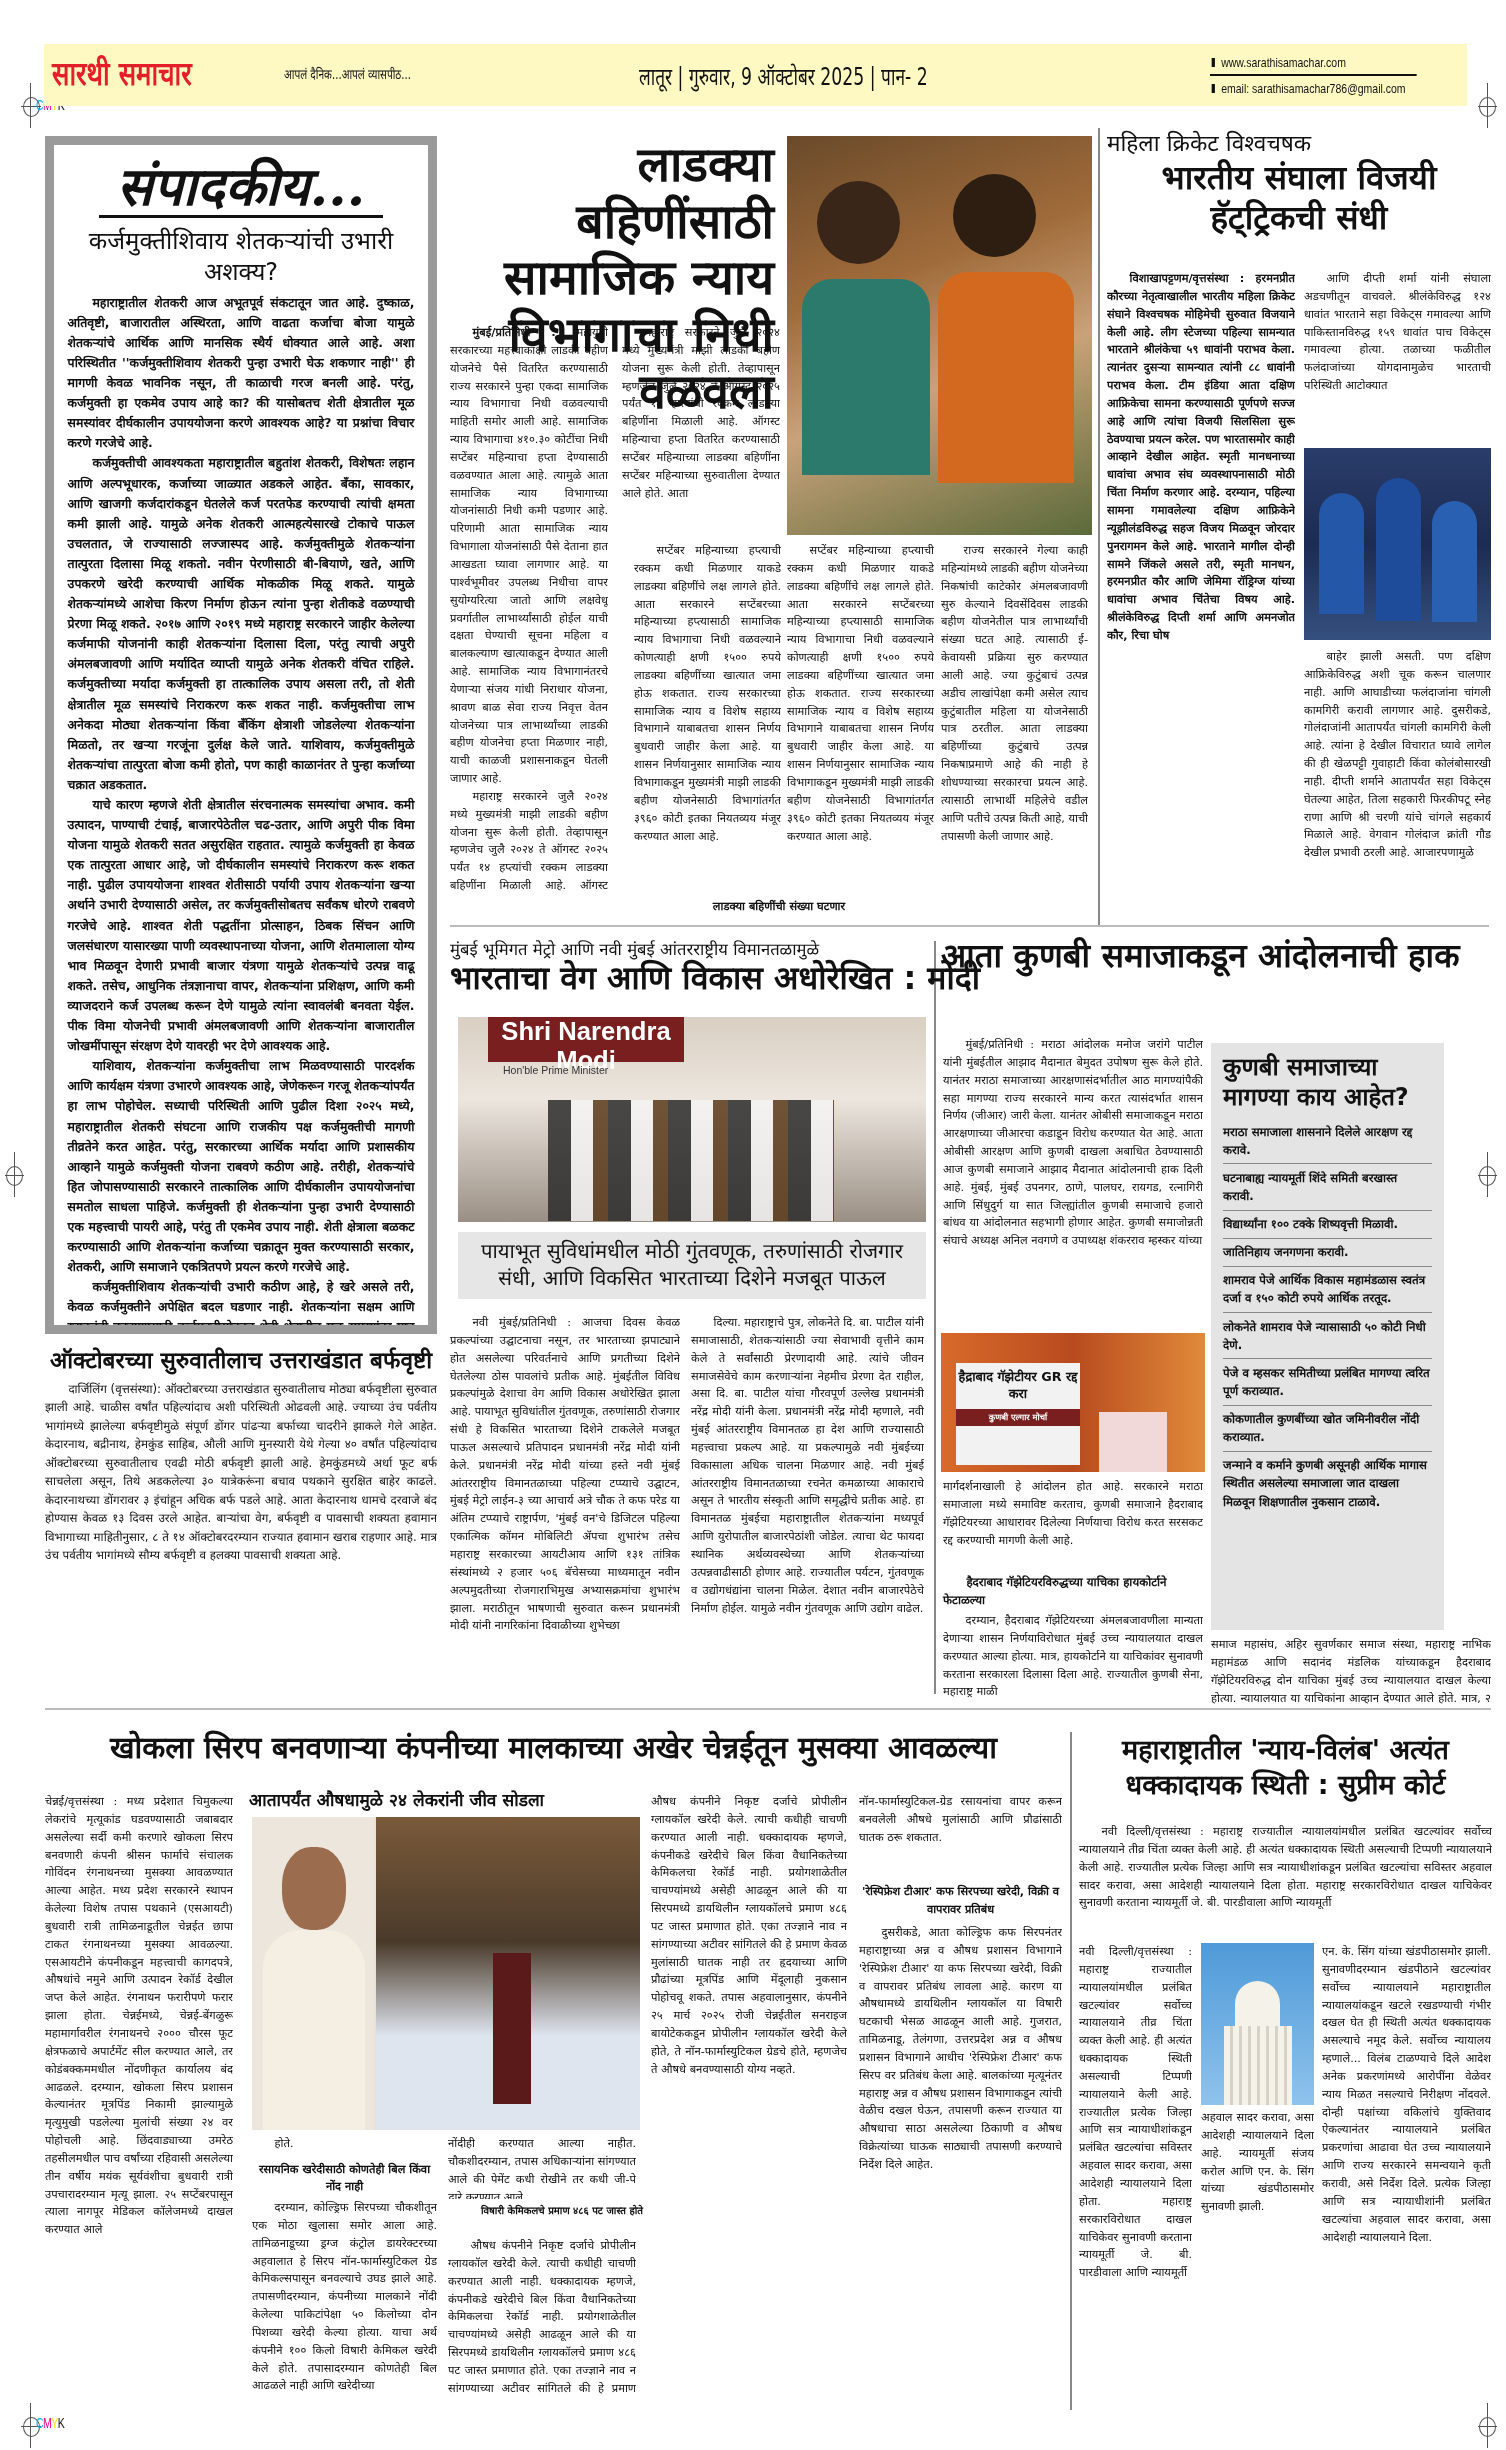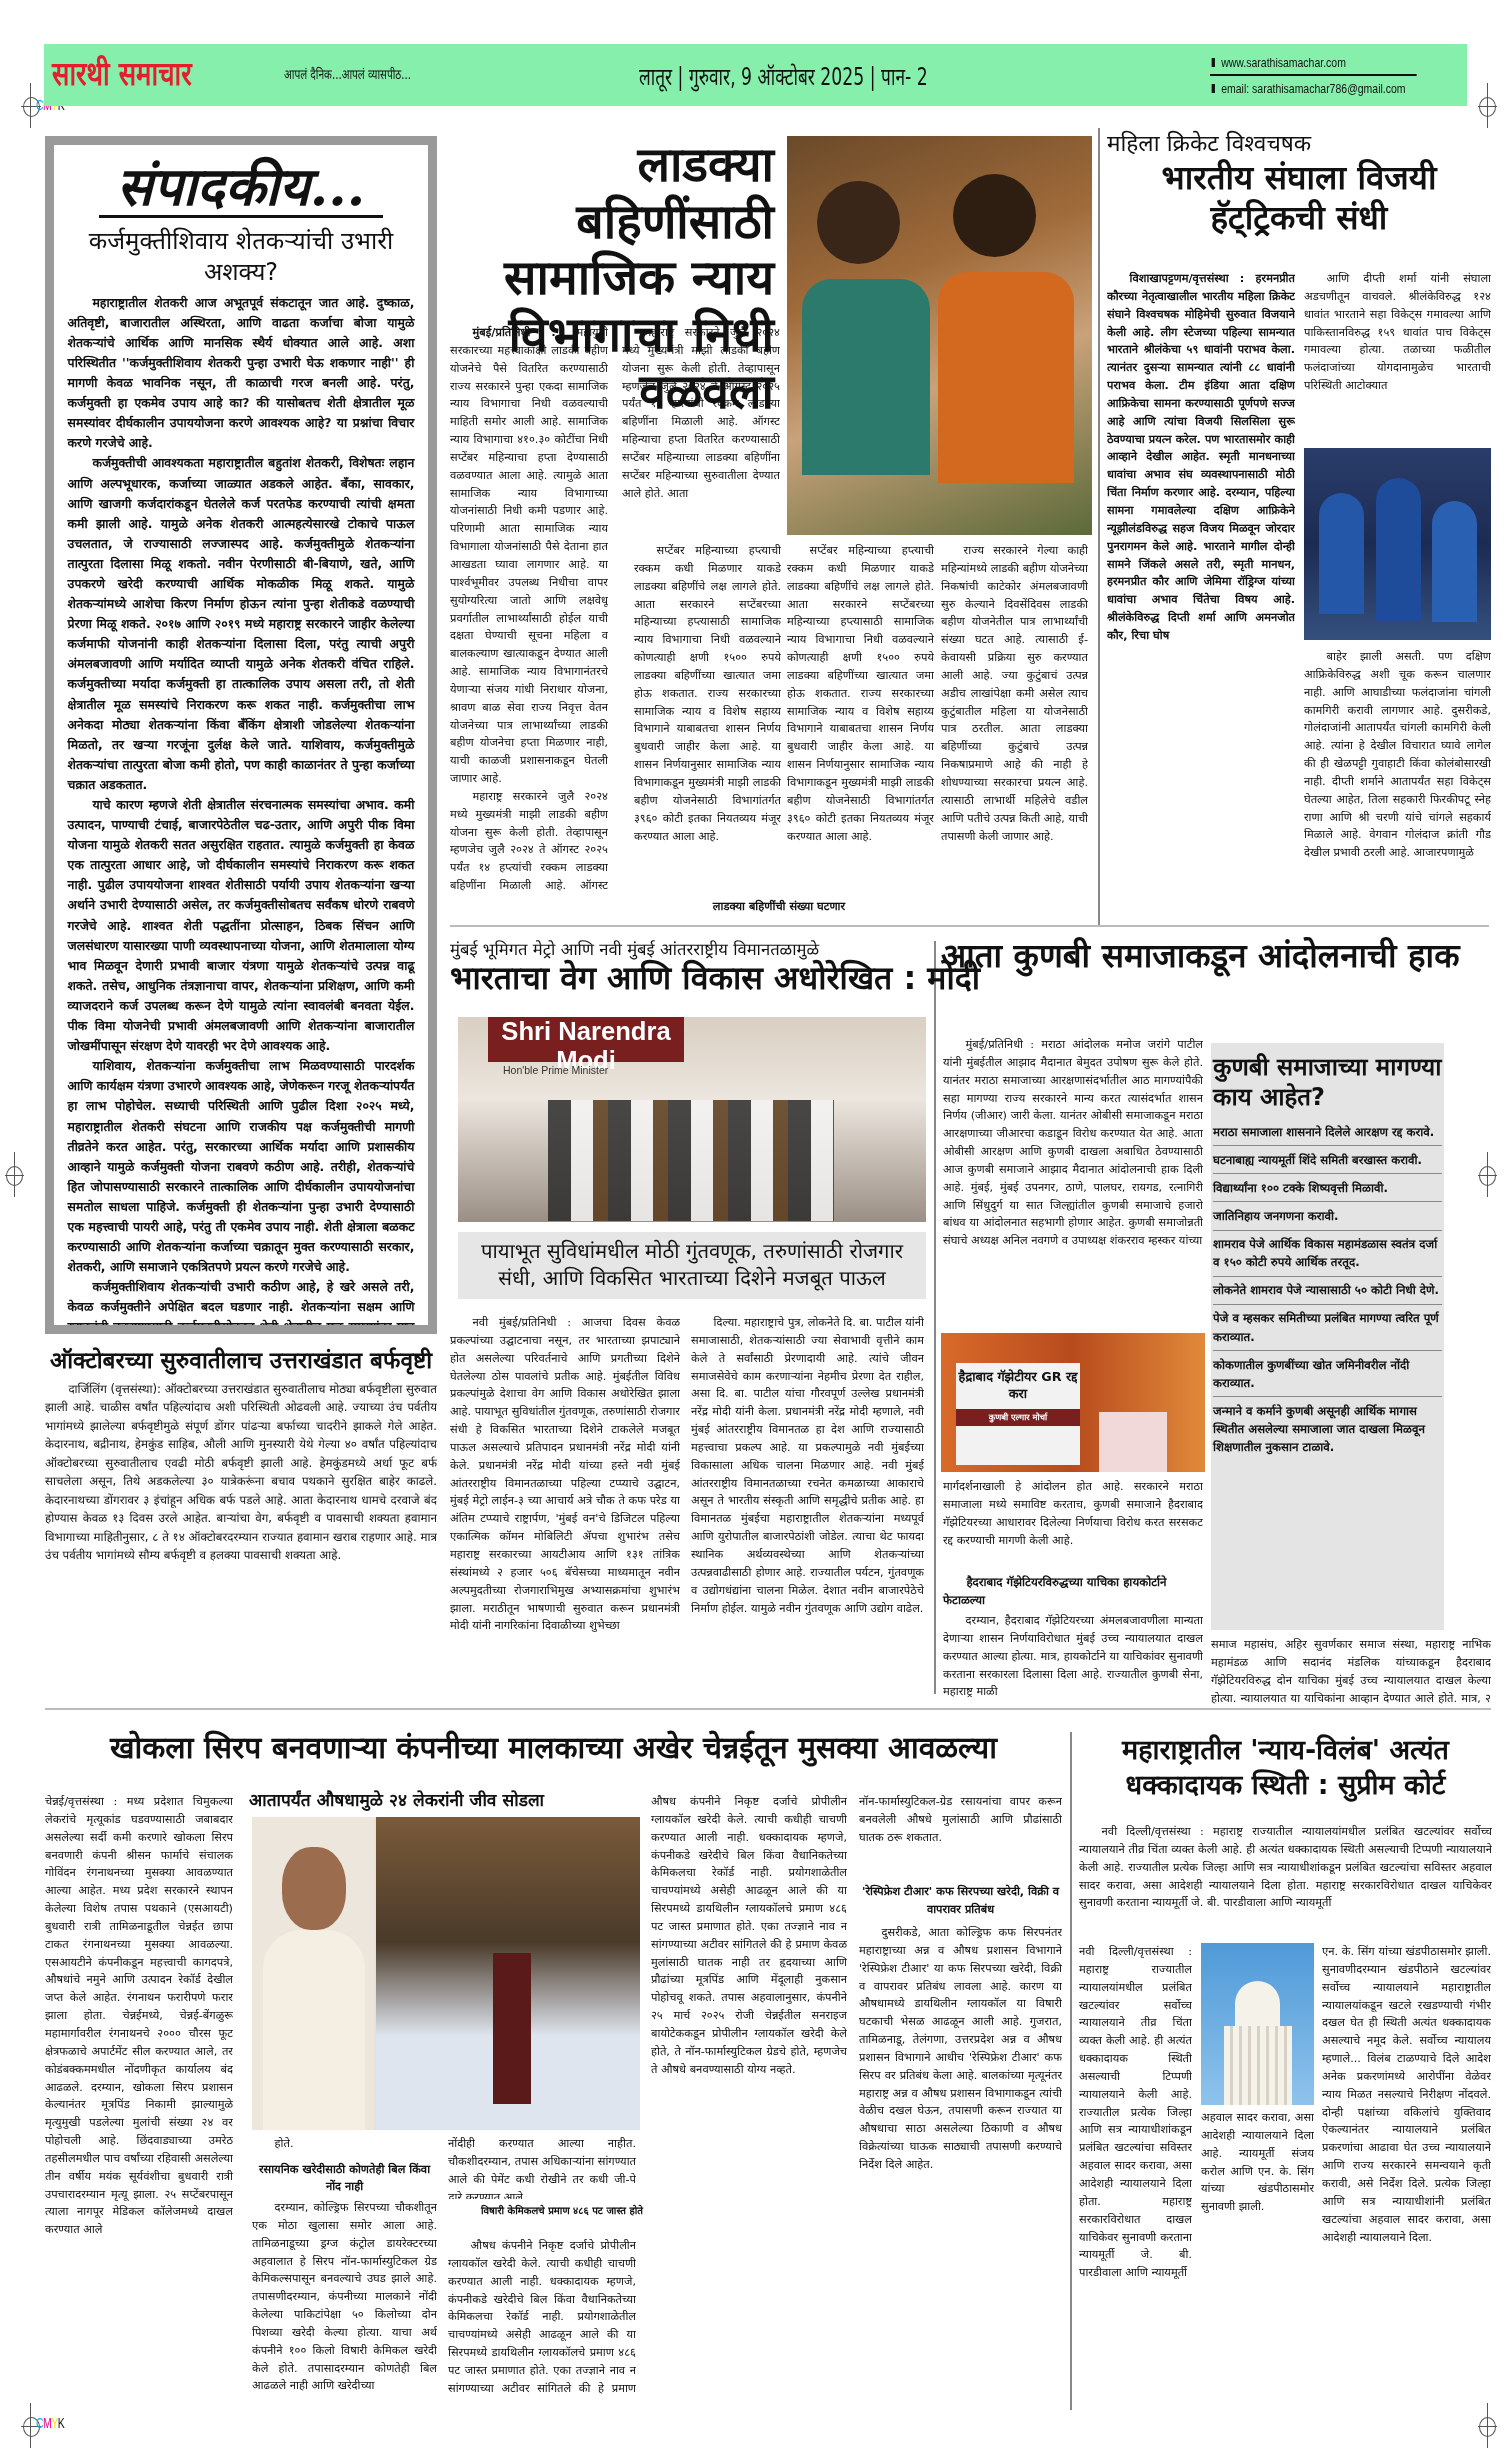--- a/index.html
+++ b/index.html
@@ -4,21 +4,21 @@
 <style>
   html, body { margin:0; padding:0; background:#fff; }
   body { width:1506px; height:2450px; position:relative; overflow:hidden; font-family:"DejaVu Sans", sans-serif; color:#111; }
   .abs { position:absolute; }
   .reg { position:absolute; width:22.6px; height:45px; }
   .reg:before { content:""; position:absolute; left:10.5px; top:0; width:0.8px; height:45px; background:#555; }
   .reg:after { content:""; position:absolute; left:3px; top:13.6px; width:15px; height:18px; border:0.8px solid #555; border-radius:50%; }
   .reg i { position:absolute; left:1.5px; top:22.6px; width:19.6px; height:0.8px; background:#555; }
   .cmyk { position:absolute; font-family:"Liberation Sans", sans-serif; font-size:15px; transform:scaleX(0.7); transform-origin:left; letter-spacing:-0.8px; }
   .c{color:#00aeef}.m{color:#ec008c}.y{color:#f2e500}.k{color:#111}
-  .masthead { position:absolute; left:44px; top:179px; width:1423px; height:62px; background:#86efac; }
+  .masthead { position:absolute; left:44px; top:179px; width:1423px; height:62px; background:#fef9c3; }
   .brand { position:absolute; left:7.5px; top:6px; font-family:"DejaVu Sans", sans-serif; font-weight:bold; font-size:33px; color:#e41e2a; transform:scaleX(0.78); transform-origin:left; white-space:nowrap; }
   .tagline { position:absolute; left:240px; top:19.6px; font-size:13.6px; transform:scaleX(0.75); transform-origin:left; white-space:nowrap; }
   .dateline { position:absolute; left:595px; top:15px; font-size:24px; transform:scaleX(0.72); transform-origin:left; white-space:nowrap; }
   .contact { position:absolute; left:1166px; top:7.5px; width:252px; font-family:"Liberation Sans", sans-serif; font-size:12.8px; transform:scaleX(0.82); transform-origin:left; white-space:nowrap; }
   .contact div { padding:3px 0 3px 13.6px; position:relative; }
   .contact div:before { content:""; position:absolute; left:1.5px; top:6px; width:4.5px; height:9px; background:#111; }
   .contact .sep { height:2.3px; background:#111; padding:0; margin:1.5px 0; }
   .contact .sep:before{display:none}
   .editorial { position:absolute; left:45px; top:136px; width:392px; height:1198px; background:#9a9a9a; padding:9px; box-sizing:border-box; }
   .editorial-inner { background:#fff; width:100%; height:100%; padding:7.5px 13.6px; box-sizing:border-box; overflow:hidden; }
@@ -27,21 +27,21 @@
   .body-text { font-size:12.4px; line-height:1.62; text-align:justify; }
   .body-text p { margin:0; text-indent:2em; }
   .bold { font-weight:bold; }
   .col-text { font-size:11.3px; line-height:1.58; text-align:justify; overflow:hidden; }
   .col-text p { margin:0; text-indent:2em; }
   .divider-h { position:absolute; height:2.3px; background:#bbb; }
   .divider-v { position:absolute; width:1.5px; background:#888; }
   .big-head { font-weight:bold; text-align:center; line-height:1.15; white-space:nowrap; }
   .photo { position:absolute; overflow:hidden; }
   .caption-box { background:#e6e6e6; text-align:center; font-size:20.3px; line-height:1.35; padding:6px; }
-  .demands { position:absolute; left:1211px; top:1043px; width:233px; height:587px; background:#e4e4e4; padding:9px 2px; box-sizing:border-box; }
+  .demands { position:absolute; left:1211px; top:1043px; width:233px; height:587px; background:#e4e4e4; padding:9px 12px; box-sizing:border-box; }
   .demands h3 { margin:0 0 6px; font-size:24px; line-height:1.25; font-weight:bold; }
   .demands .item { font-size:11.7px; font-weight:bold; line-height:1.55; padding:4.5px 0 4.5px; border-bottom:1.5px solid #888; }
 </style>
 </head>
 <body>
 
 <div class="reg" style="left:19.6px;top:83px">
     <i></i>
   </div>
 <div class="cmyk" style="left:36px;top:96px"><span class="c">C</span><span class="m">M</span><span class="y">Y</span><span class="k">K</span></div>

